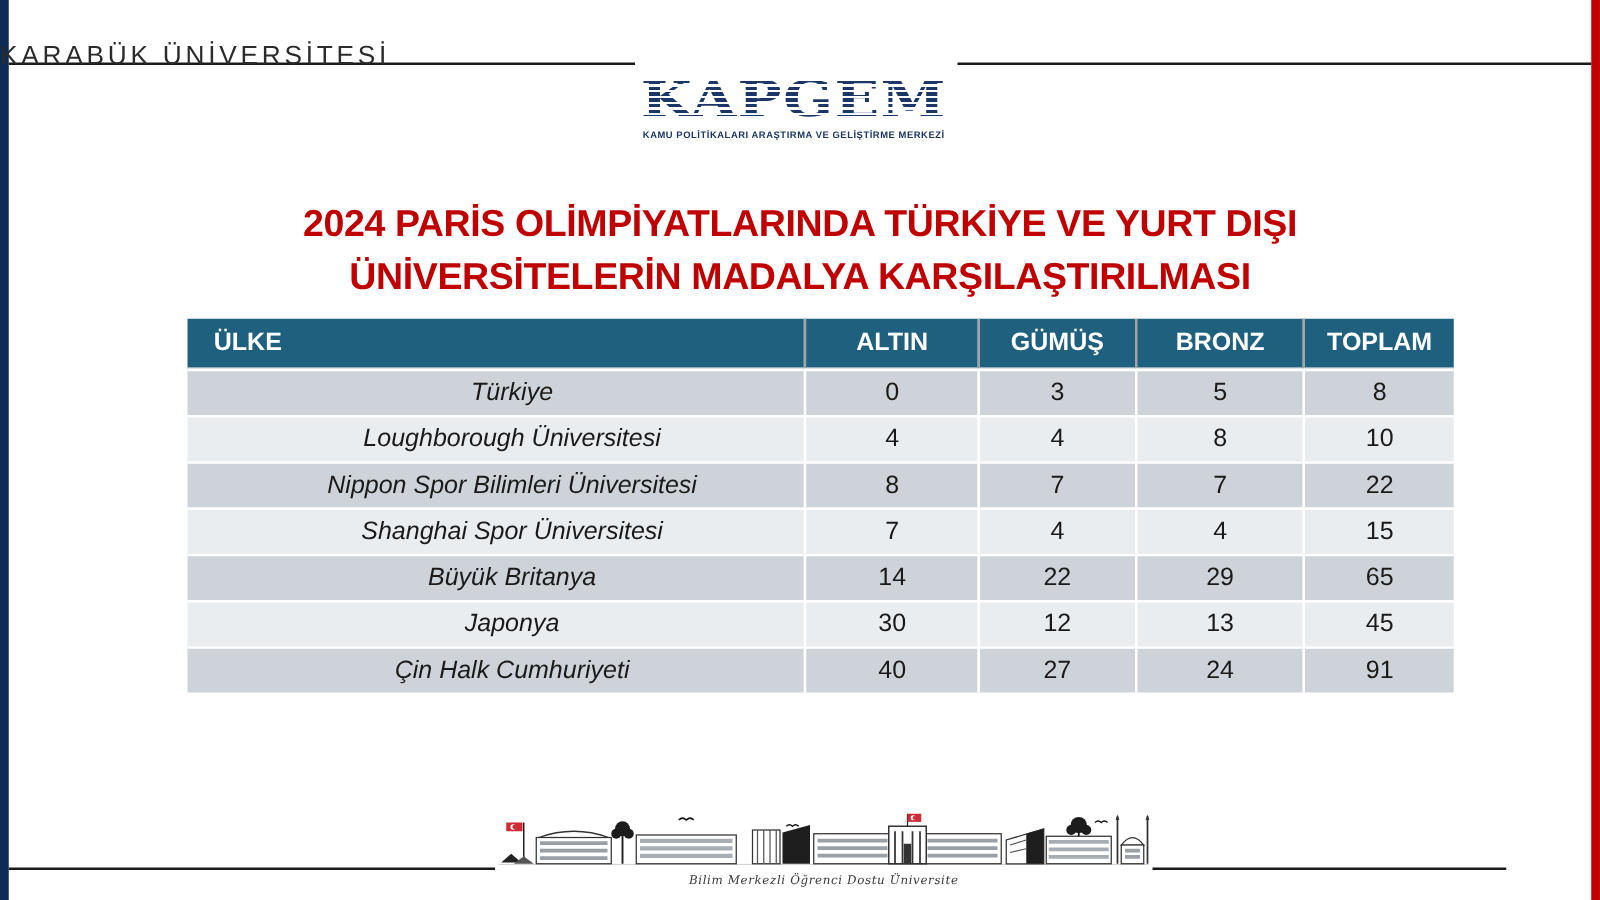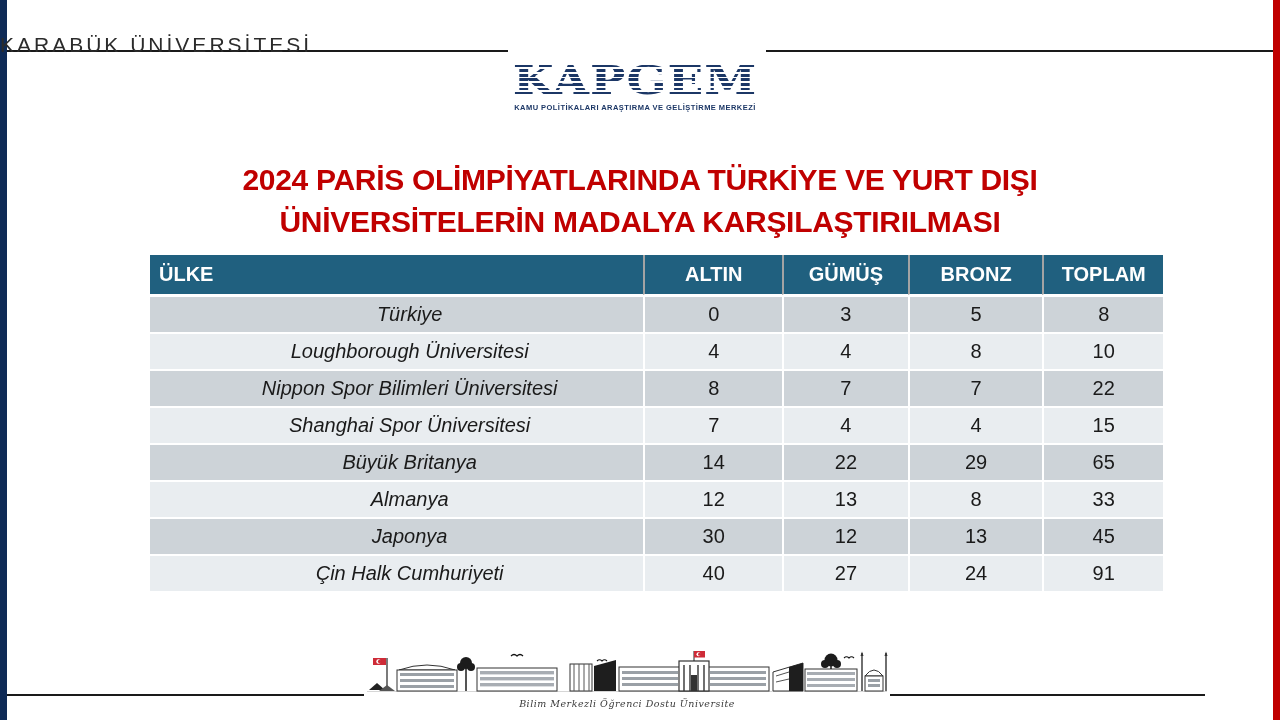--- a/index.html
+++ b/index.html
@@ -65,35 +65,35 @@
     position: absolute; left: 150px; top: 255px; width: 1013px;
     border-collapse: separate; border-spacing: 0; table-layout: fixed;
     font-size: 20px; color: #1a1a1a;
   }
   .medal-table th {
     background: #20607F; color: #ffffff;
     font-weight: 700; font-size: 20px; height: 40px;
     border-bottom: 1px solid #ffffff;
     text-align: center; vertical-align: middle;
   }
-  .medal-table th:first-child { text-align: left; padding-left: 9px; }
+  .medal-table th:first-child { text-align: left; padding-left: 21px; }
   .medal-table th + th { border-left: 2px solid #a3a3a3; }
   .medal-table td {
     height: 37px; border-top: 2px solid #ffffff;
     text-align: center; vertical-align: middle;
   }
   .medal-table td:first-child { text-align: center; padding-left: 26px; font-style: italic; }
   .medal-table td + td { border-left: 2px solid #ffffff; }
   .medal-table tbody tr:nth-child(odd)  td { background: #CDD3D8; }
   .medal-table tbody tr:nth-child(even) td { background: #E9EDF0; }
 
   
   .rule-bottom { left: 7px; top: 694px; width: 1198px; }
   .footer-art {
-    position: absolute; left: 364px; top: 650px; width: 526px; height: 58px;
+    position: absolute; left: 396px; top: 650px; width: 526px; height: 58px;
     background: #ffffff; z-index: 2; text-align: center;
   }
   .motto {
     margin-top: -3px;
     font-family: "DejaVu Serif", serif; font-style: italic;
     font-size: 9.5px; color: #3a3a3a; letter-spacing: 0.5px;
   }
 </style>
 </head>
 <body>
@@ -162,27 +162,20 @@
           <td>4</td>
           <td>4</td>
           <td>15</td>
         </tr>
         <tr>
           <td>Büyük Britanya</td>
           <td>14</td>
           <td>22</td>
           <td>29</td>
           <td>65</td>
-        </tr>
-        <tr>
-          <td>Almanya</td>
-          <td>12</td>
-          <td>13</td>
-          <td>8</td>
-          <td>33</td>
         </tr>
         <tr>
           <td>Japonya</td>
           <td>30</td>
           <td>12</td>
           <td>13</td>
           <td>45</td>
         </tr>
         <tr>
           <td>Çin Halk Cumhuriyeti</td>

